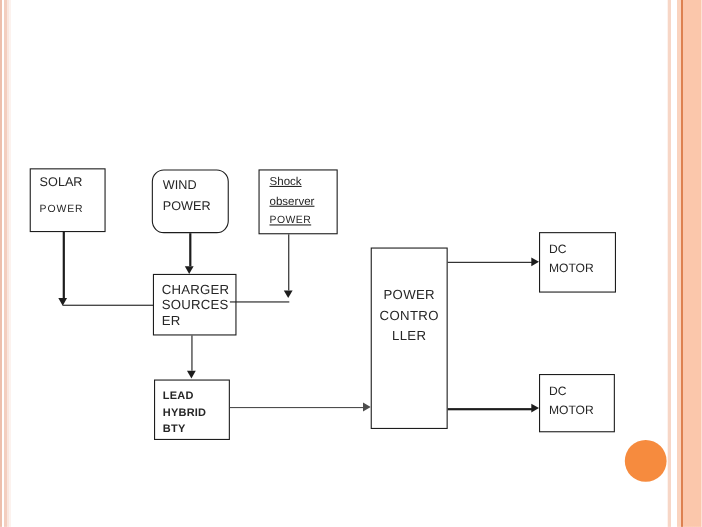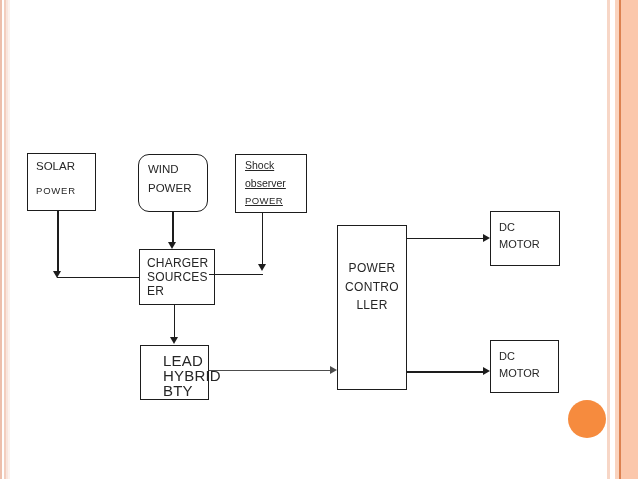--- a/index.html
+++ b/index.html
@@ -42,21 +42,21 @@
     position:absolute;box-sizing:border-box;
     background:#fff;border:1.5px solid #1d1d1d;color:#262626;
   }
   .box .ln{display:block;}
   #box-solar{left:27px;top:153px;width:69px;height:58px;padding:6px 0 0 8px;font-size:11.5px;}
   #box-solar .ln2{font-size:9.5px;letter-spacing:0.8px;margin-top:13px;}
   #box-wind{left:138px;top:154px;width:70px;height:58px;padding:5px 0 0 9px;font-size:11.5px;line-height:19px;border-radius:11px;}
   #box-shock{left:235px;top:154px;width:72px;height:59px;padding:2px 0 0 9px;font-size:10.5px;line-height:17.5px;text-decoration:underline;}
   #box-shock .ln3{font-size:9.5px;letter-spacing:0.4px;}
   #box-charger{left:139px;top:249px;width:76px;height:56px;padding:6px 0 0 7px;font-size:12px;line-height:14px;letter-spacing:0.2px;}
-  #box-lead{left:140px;top:345px;width:69px;height:55px;padding:7px 0 0 22px;font-size:15px;line-height:15px;letter-spacing:0.2px;}
+  #box-lead{left:140px;top:345px;width:69px;height:55px;padding:7px 0 0 7px;font-size:10px;line-height:15px;letter-spacing:0.2px;font-weight:bold;}
   #box-power{left:337px;top:225px;width:70px;height:165px;padding-top:33px;font-size:12px;line-height:18.5px;text-align:center;letter-spacing:0.3px;}
   #box-dc1{left:490px;top:211px;width:70px;height:55px;padding:7px 0 0 8px;font-size:11px;line-height:16.5px;}
   #box-dc2{left:490px;top:340px;width:69px;height:53px;padding:7px 0 0 8px;font-size:11px;line-height:16.5px;}
   
   .hline{position:absolute;height:1.5px;background:#1d1d1d;}
   .vline{position:absolute;width:1.5px;background:#1d1d1d;}
   .gray{background:#4d4d4d;}
   
   .ah-down{position:absolute;width:0;height:0;
     border-left:4.5px solid transparent;border-right:4.5px solid transparent;

